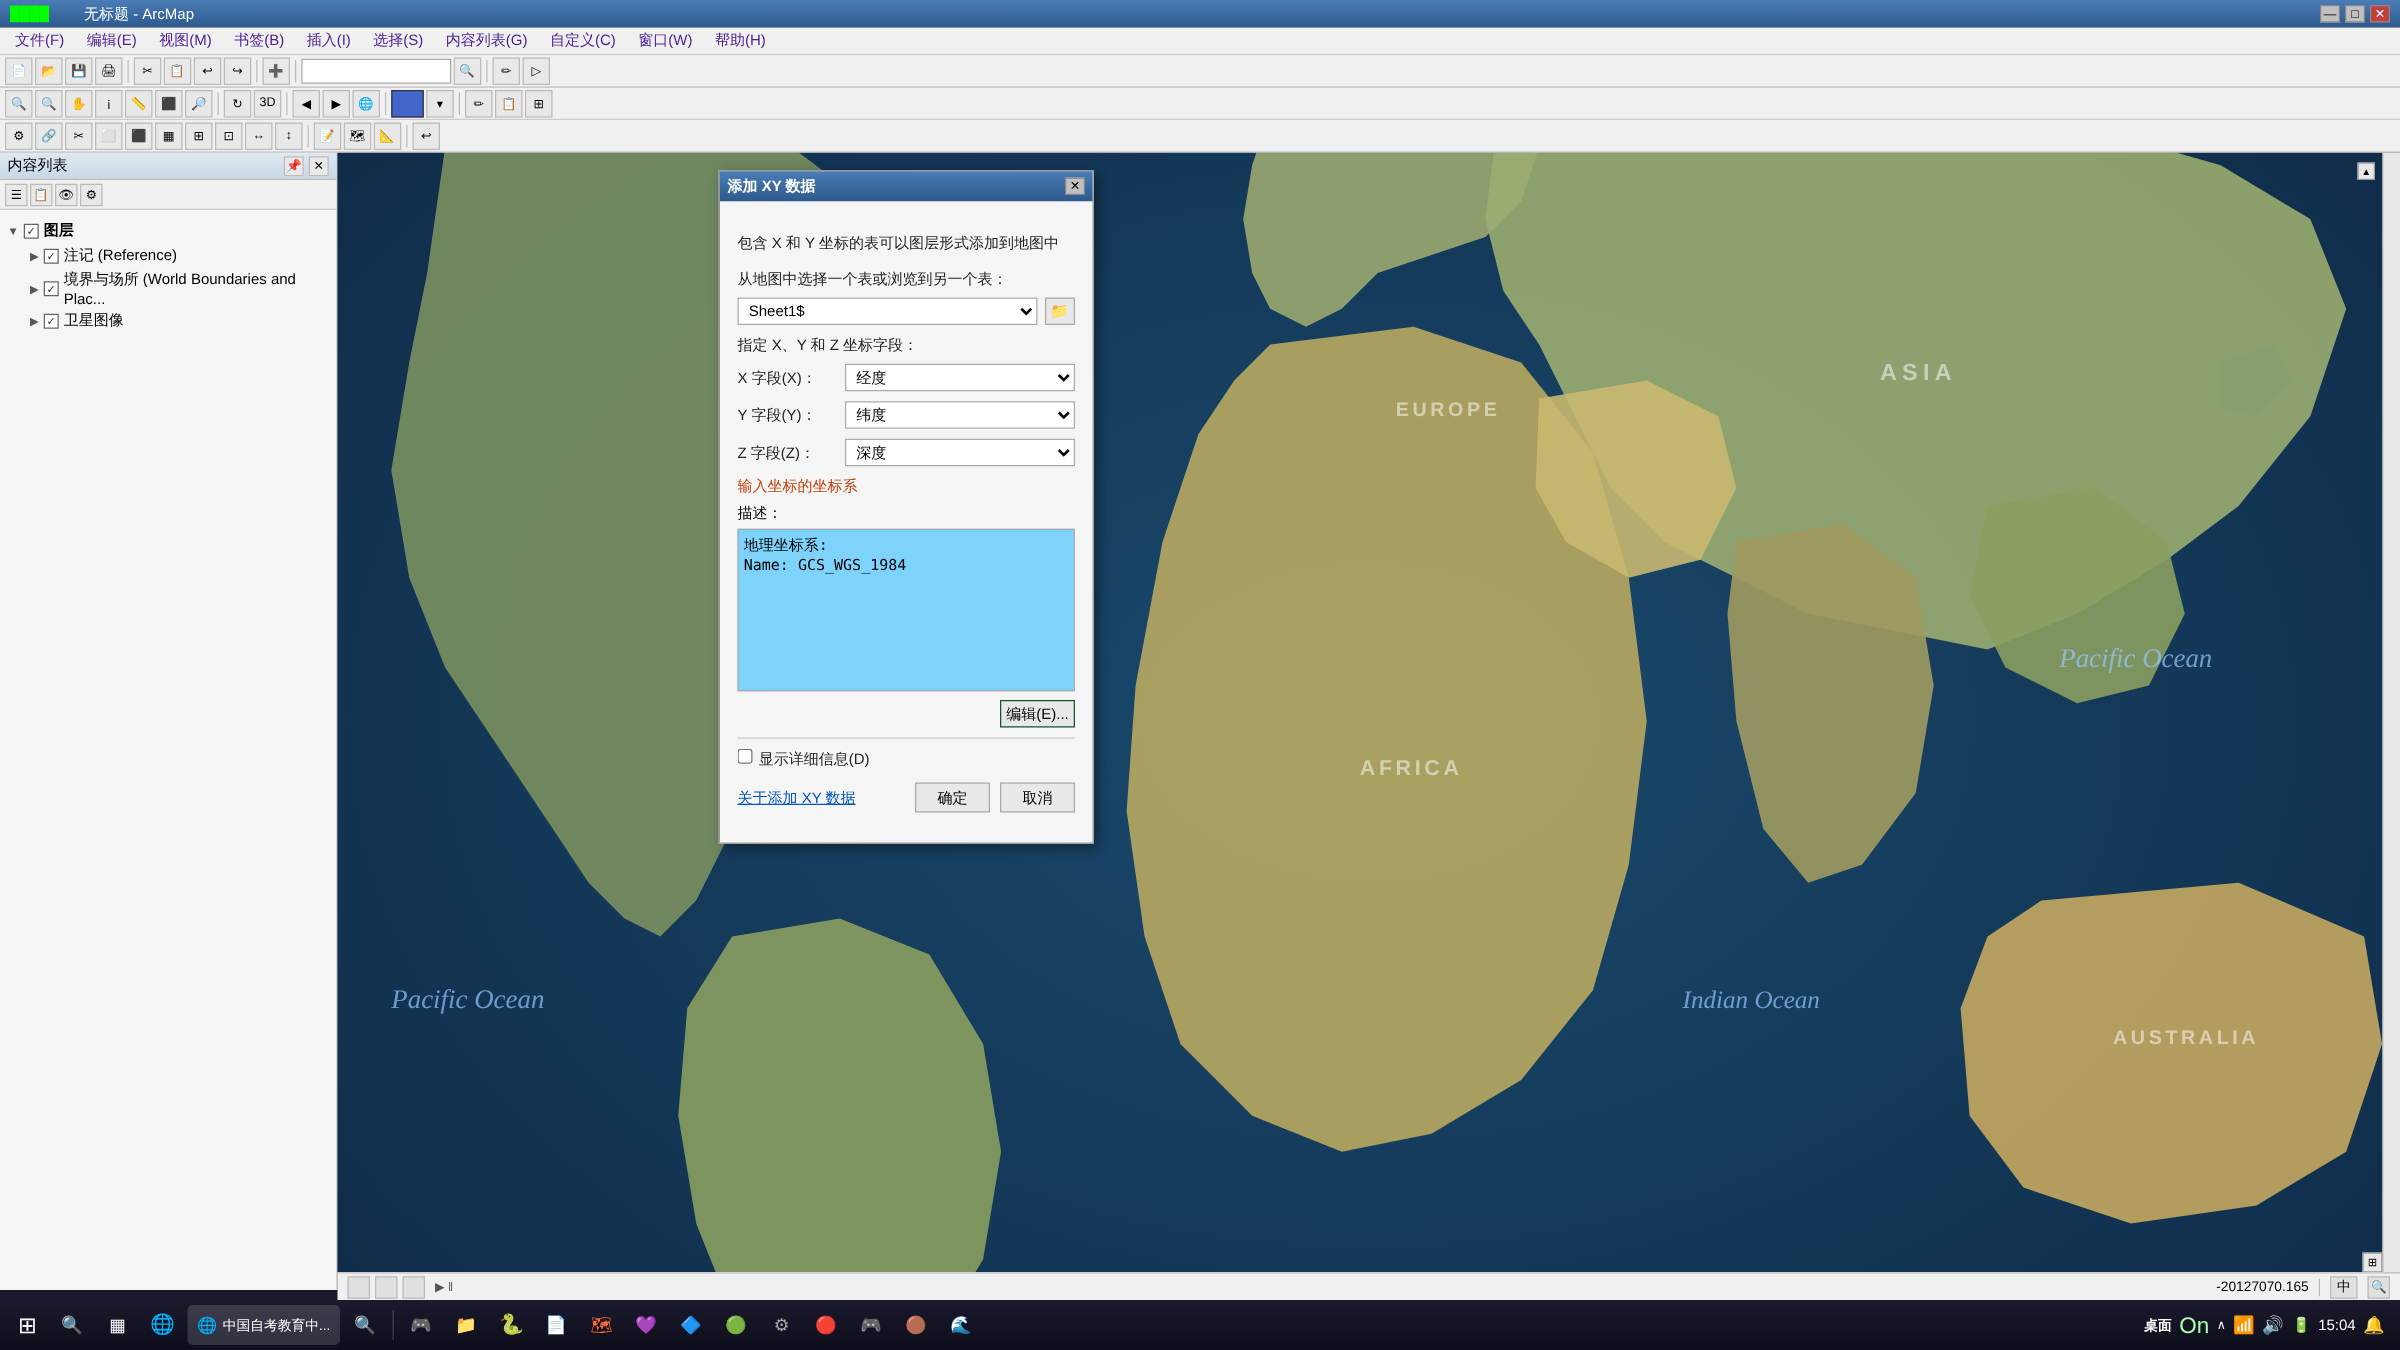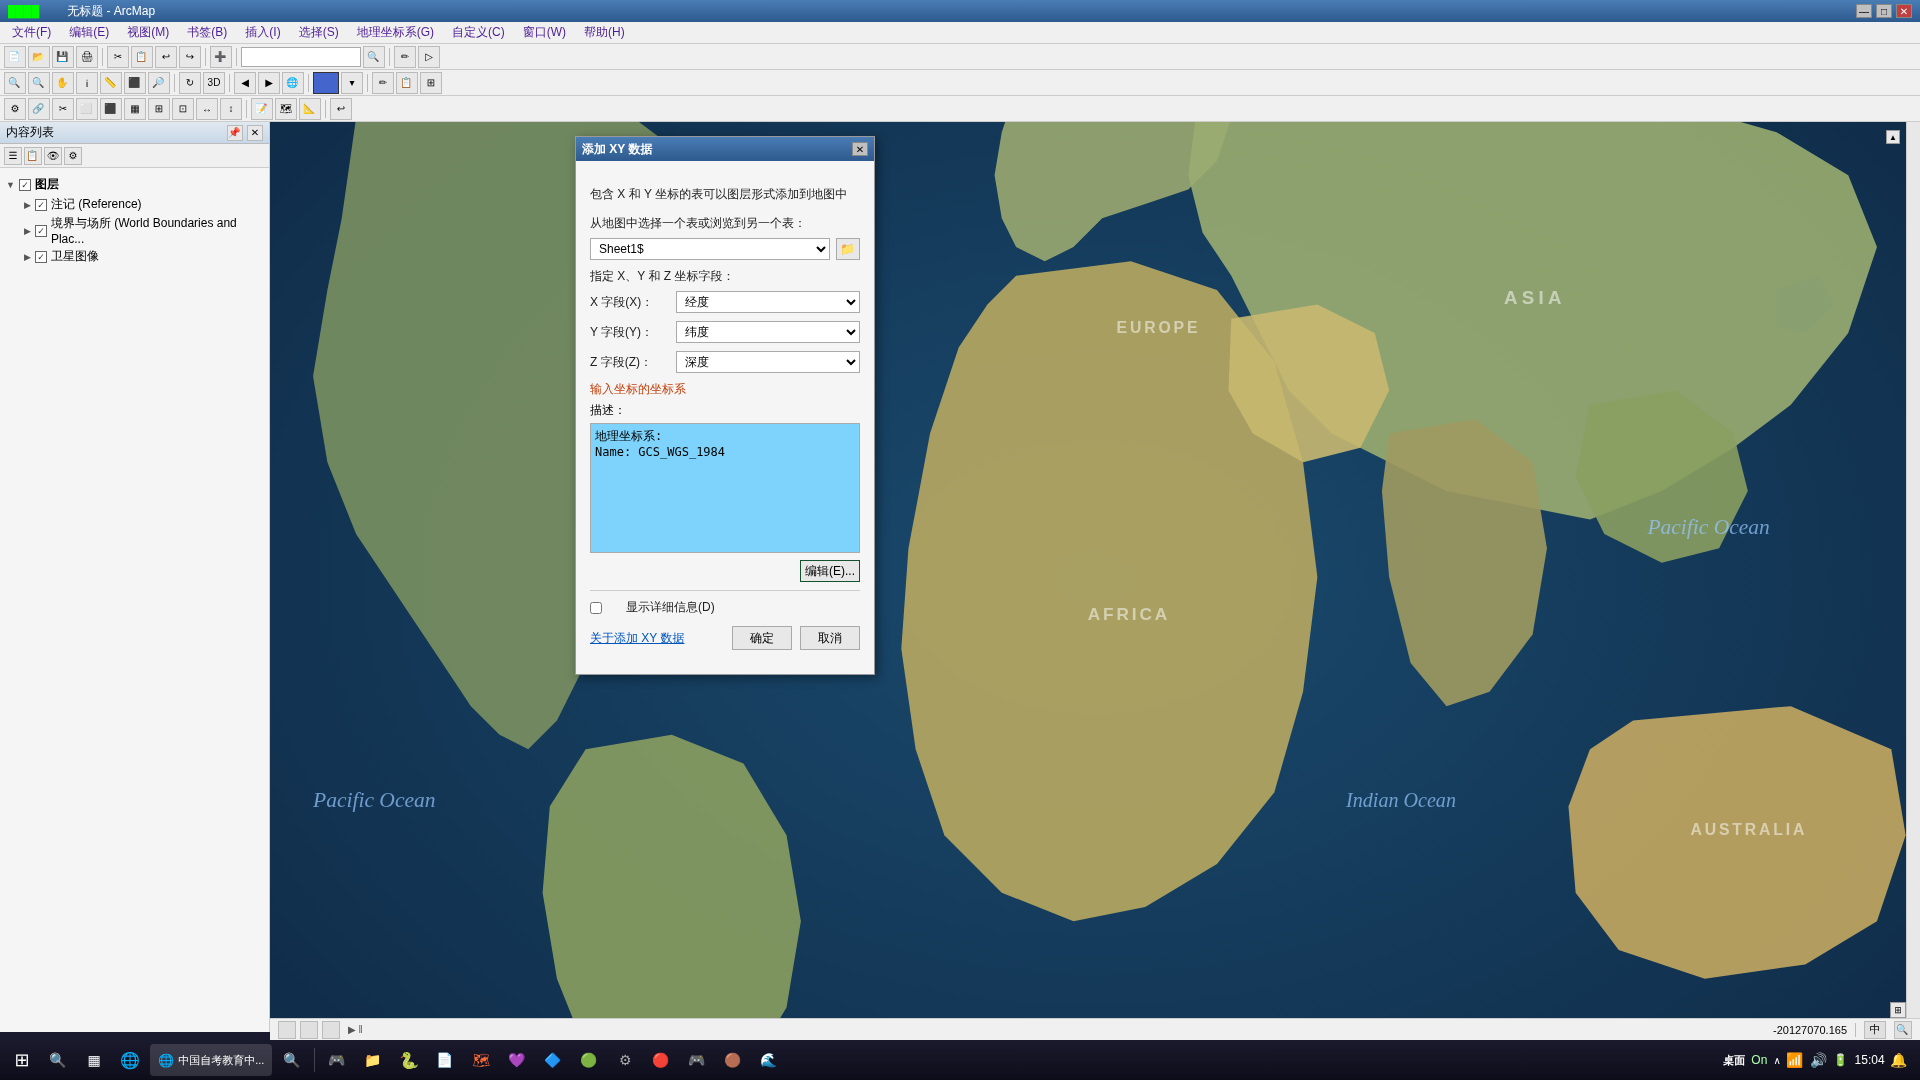--- a/index.html
+++ b/index.html
@@ -357,22 +357,21 @@
       font-family: monospace;
       overflow-y: auto;
     }
     .dialog-divider {
       border: none;
       border-top: 1px solid #ccc;
       margin: 8px 0;
     }
     .checkbox-row {
       display: flex;
-      align-items: center;
-      gap: 24px;
+      gap: 5px;
       margin: 6px 0;
     }
     .checkbox-row input[type=checkbox] {
       width: 12px;
       height: 12px;
     }
     .checkbox-label {
       font-size: 12px;
       color: #222;
     }
@@ -450,21 +449,21 @@
   </div>
 </div>
 
 <div id="menubar">
   <div class="menu-item">文件(F)</div>
   <div class="menu-item">编辑(E)</div>
   <div class="menu-item">视图(M)</div>
   <div class="menu-item">书签(B)</div>
   <div class="menu-item">插入(I)</div>
   <div class="menu-item">选择(S)</div>
-  <div class="menu-item">地理坐标系(G)</div>
+  <div class="menu-item">内容列表(G)</div>
   <div class="menu-item">自定义(C)</div>
   <div class="menu-item">窗口(W)</div>
   <div class="menu-item">帮助(H)</div>
 </div>
 
 <div class="toolbar-row" id="toolbar1">
   <div class="toolbar-btn">📄</div>
   <div class="toolbar-btn">📂</div>
   <div class="toolbar-btn">💾</div>
   <div class="toolbar-btn">🖨</div>
@@ -747,21 +746,21 @@
   <div class="taskbar-btn" style="font-size:14px;color:#aaa;">⚙</div>
   <div class="taskbar-btn" style="font-size:14px;">🔴</div>
   <div class="taskbar-btn" style="font-size:14px;">🎮</div>
   <div class="taskbar-btn" style="font-size:14px;color:#aa8855;">🟤</div>
   <div class="taskbar-btn" style="font-size:14px;color:#5599dd;">🌊</div>
 
   <div class="taskbar-spacer"></div>
 
   <div class="taskbar-systray">
     <span style="font-size:11px;font-weight:bold;">桌面</span>
-    <span style="font-size:12px;color:#aaffaa;">On</span>
+    <span style="font-size:18px;color:#aaffaa;">On</span>
     <span style="font-size:10px;cursor:pointer;">∧</span>
     <span style="font-size:14px;cursor:pointer;">📶</span>
     <span style="font-size:14px;cursor:pointer;">🔊</span>
     <span style="font-size:12px;">🔋</span>
     <span style="font-size:12px;cursor:pointer;">15:04</span>
     <span style="font-size:14px;cursor:pointer;">🔔</span>
   </div>
 </div>
 
 </body></html>

